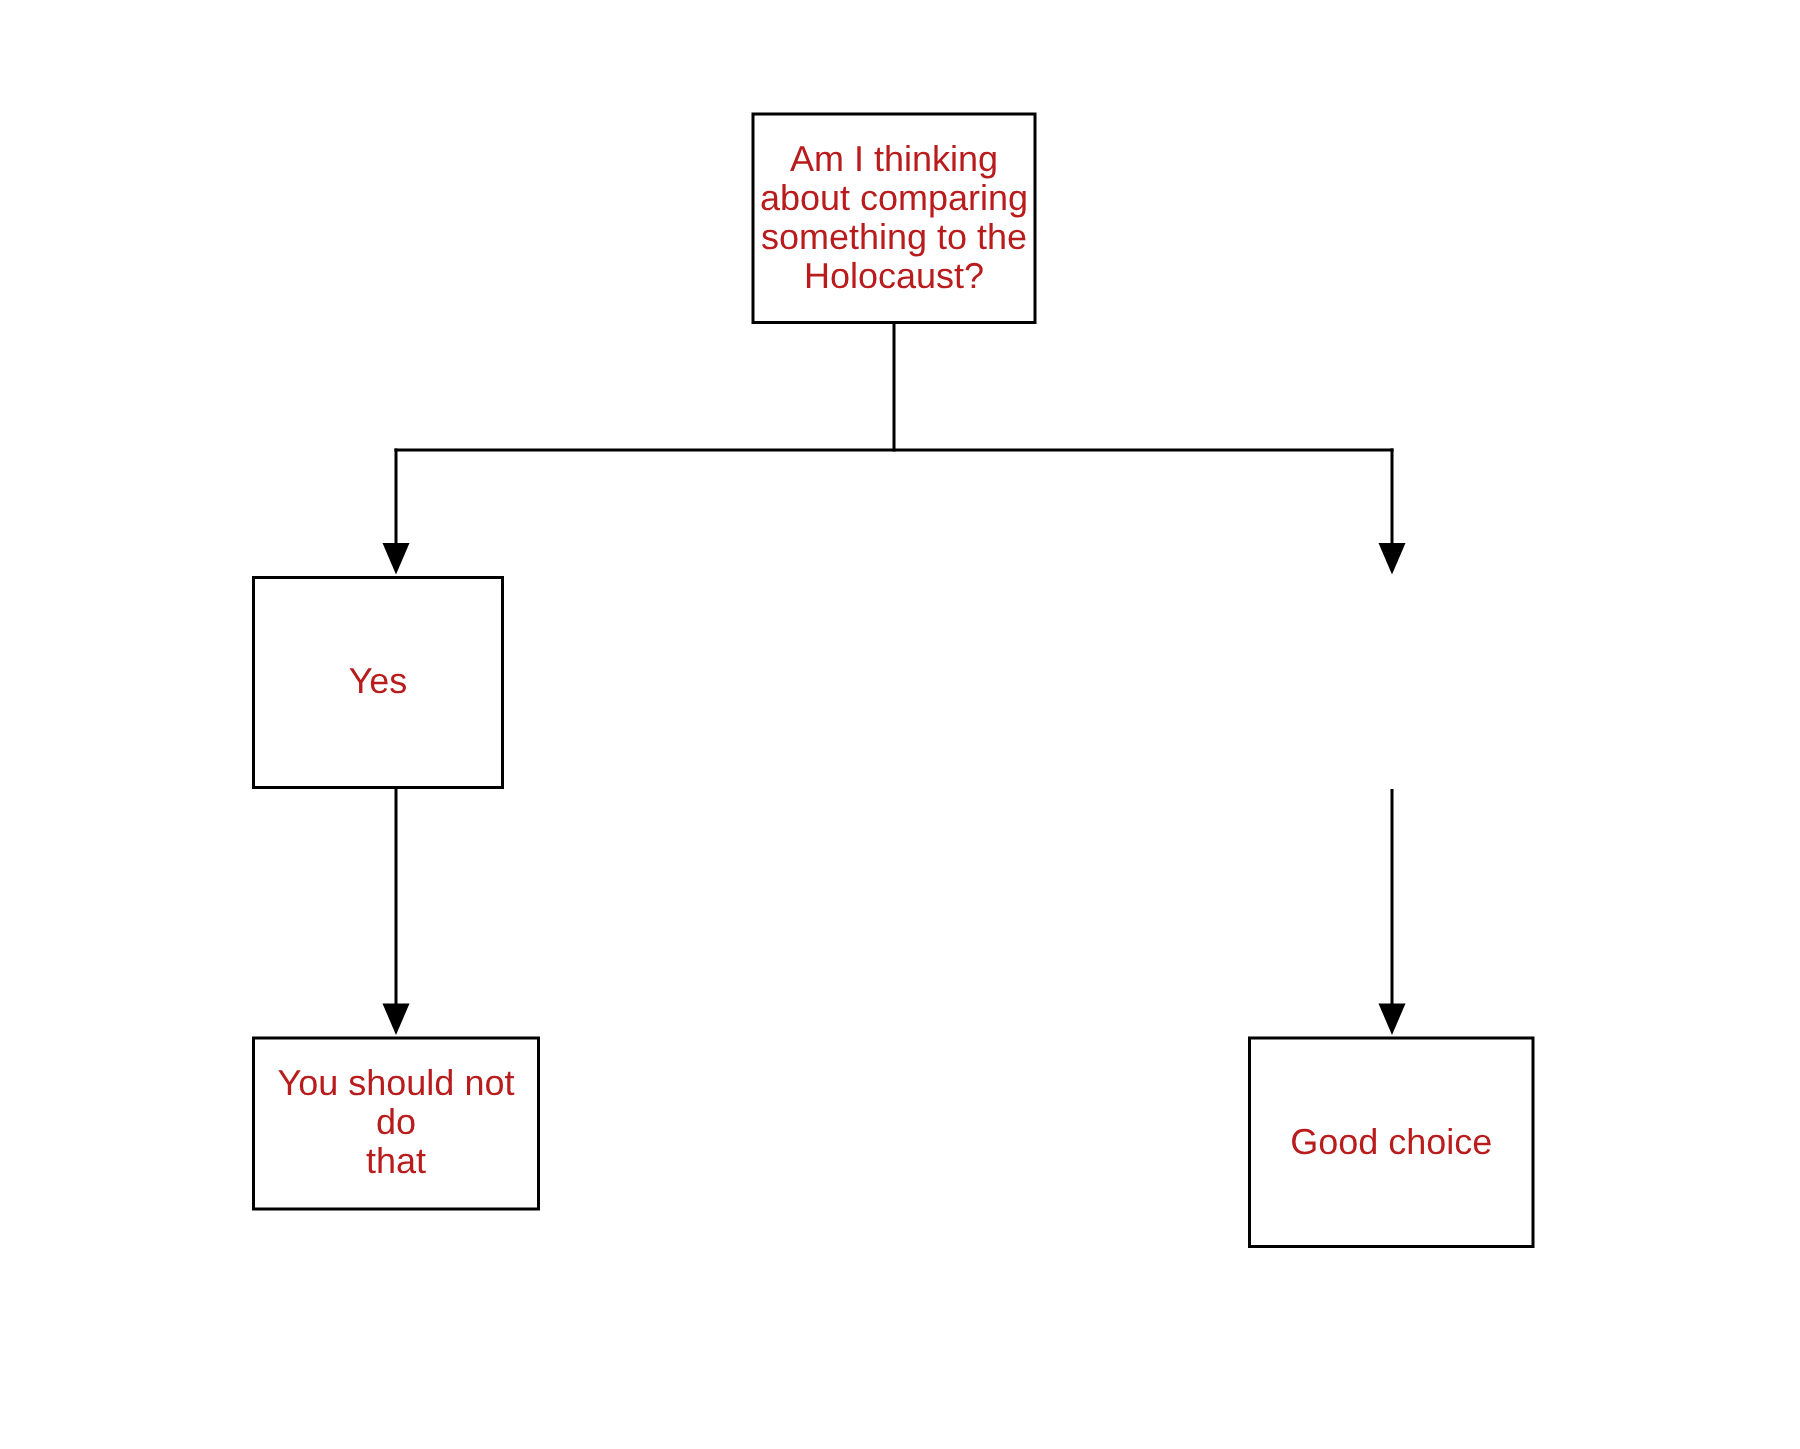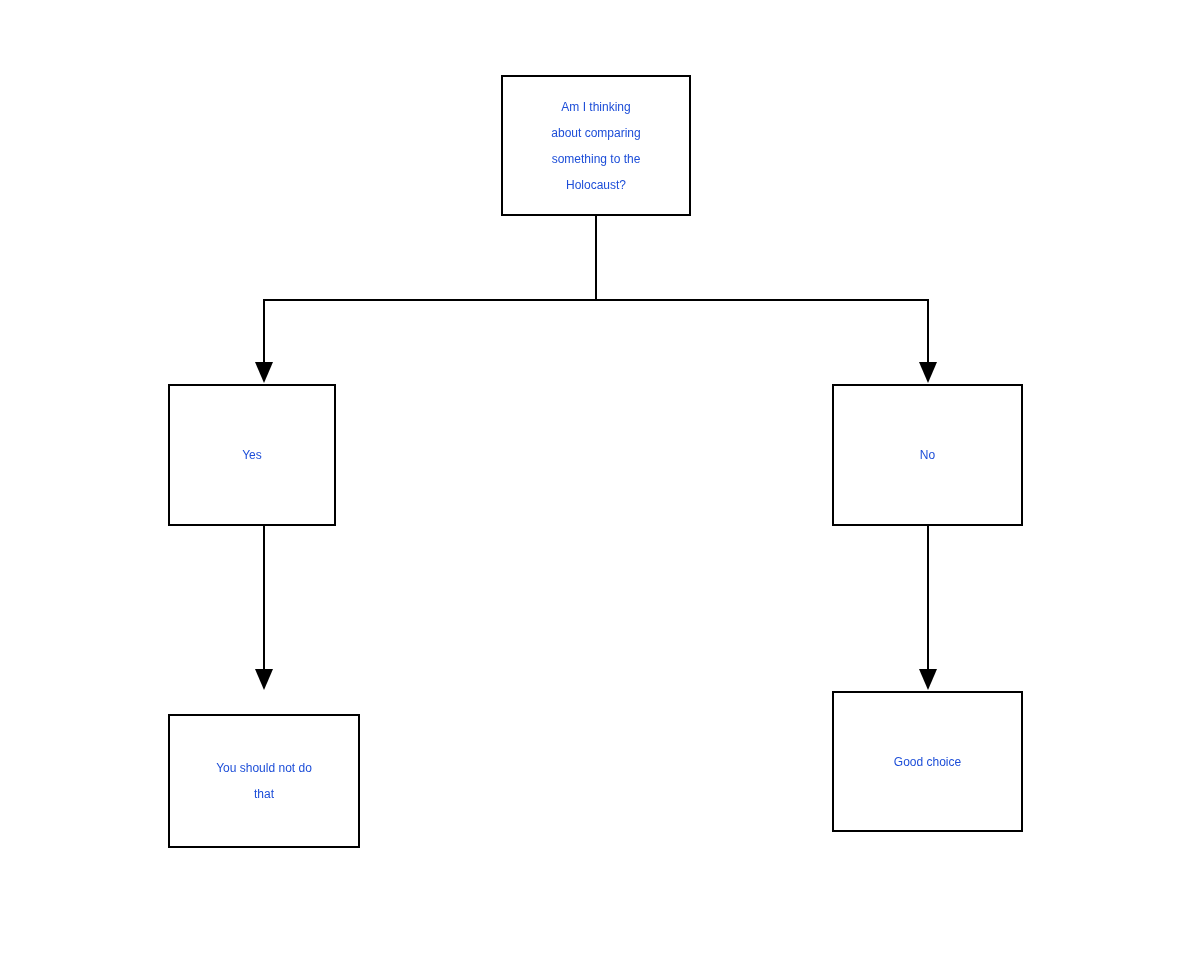--- a/index.html
+++ b/index.html
@@ -20,33 +20,33 @@
     left: 0;
     top: 0;
     width: 1200px;
     height: 966px;
   }
   .node {
     position: absolute;
     box-sizing: border-box;
     background: #ffffff;
     border: 2px solid #000000;
-    color: #1d4ed8;
+    color: #b91c1c;
     display: flex;
     align-items: center;
     justify-content: center;
     text-align: center;
-    font-size: 12px;
+    font-size: 24px;
     line-height: 26px;
     white-space: pre-line;
   }
   #node-question    { left: 501px; top: 75px;  width: 190px; height: 141px; }
   #node-yes         { left: 168px; top: 384px; width: 168px; height: 142px; }
   #node-no          { left: 832px; top: 384px; width: 191px; height: 142px; }
-  #node-yes-outcome { left: 168px; top: 714px; width: 192px; height: 134px; }
+  #node-yes-outcome { left: 168px; top: 691px; width: 192px; height: 116px; }
   #node-no-outcome  { left: 832px; top: 691px; width: 191px; height: 141px; justify-content: center; }
 </style>
 </head>
 <body>
 
 <div id="canvas">
 
   <svg id="connectors" viewBox="0 0 1200 966" xmlns="http://www.w3.org/2000/svg">
 
     <path d="M596 216 L596 301" stroke="#000000" stroke-width="2" fill="none"></path>
@@ -70,23 +70,20 @@
     <span>Am I thinking
 about comparing
 something to the
 Holocaust?</span>
   </div>
 
   <div id="node-yes" class="node">
     <span>Yes</span>
   </div>
 
-  <div id="node-no" class="node">
-    <span>No</span>
-  </div>
 
   <div id="node-yes-outcome" class="node">
     <span>You should not do
 that</span>
   </div>
 
   <div id="node-no-outcome" class="node">
     <span>Good choice</span>
   </div>
 

